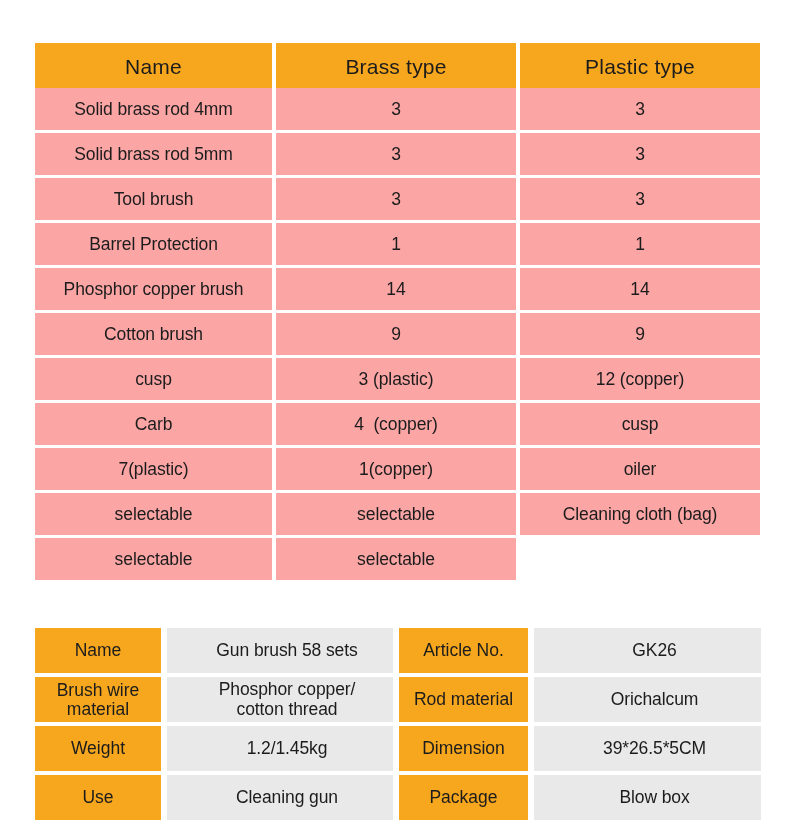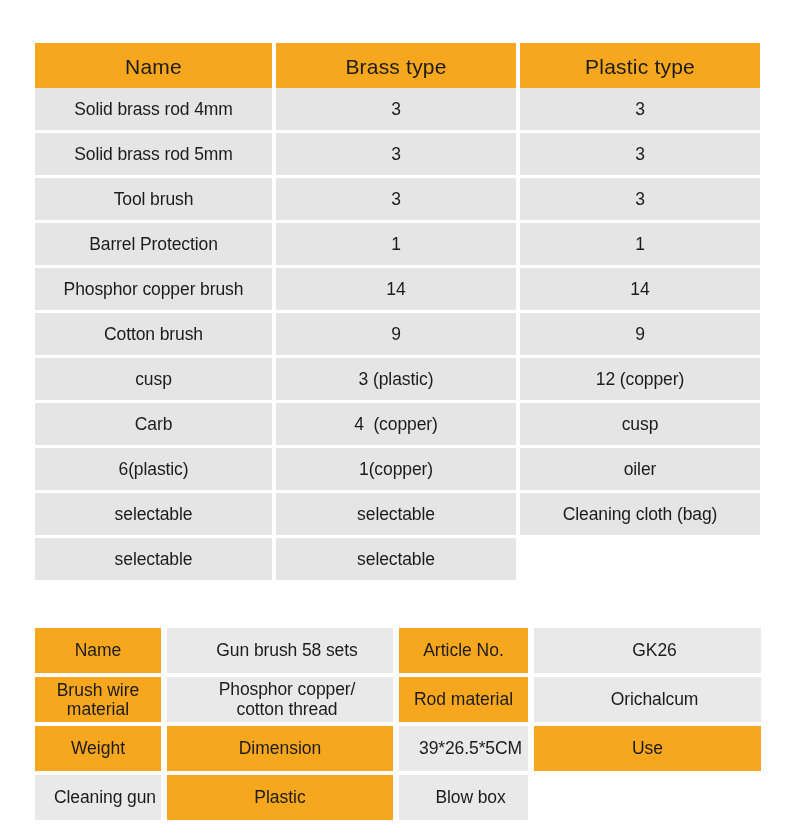--- a/index.html
+++ b/index.html
@@ -22,21 +22,21 @@
     background: #ffffff;
   }
   .spec-table .hcell {
     background: #F7A71E;
     height: 47px;
     display: flex; align-items: center; justify-content: center;
     font-size: 21px;
     letter-spacing: 0.2px;
   }
   .spec-table .cell {
-    background: #e5e5e5;
+    background: #fca5a5;
     display: flex; align-items: center; justify-content: center;
     font-size: 17.5px;
     white-space: pre-wrap;
     letter-spacing: -0.1px;
   }
 
   
   .info-table {
     position: absolute; left: 35px; top: 628px; width: 726px;
     display: grid;
@@ -99,21 +99,21 @@
     <div class="cell">9</div>
 
     <div class="cell">cusp</div>
     <div class="cell">3 (plastic)</div>
     <div class="cell">12 (copper)</div>
 
     <div class="cell">Carb</div>
     <div class="cell">4  (copper)</div>
 
     <div class="cell">cusp</div>
-    <div class="cell">6(plastic)</div>
+    <div class="cell">7(plastic)</div>
     <div class="cell">1(copper)</div>
 
     <div class="cell">oiler</div>
     <div class="cell">selectable</div>
     <div class="cell">selectable</div>
 
     <div class="cell">Cleaning cloth (bag)</div>
     <div class="cell">selectable</div>
     <div class="cell">selectable</div>
   </div>
@@ -125,22 +125,23 @@
     <div class="value">GK26</div>
 
     <div class="label">Brush wire
 material</div>
     <div class="value">Phosphor copper/
 cotton thread</div>
     <div class="label">Rod material</div>
     <div class="value">Orichalcum</div>
 
     <div class="label">Weight</div>
+    <div class="value">1.2/1.45kg</div>
     <div class="label">Dimension</div>
     <div class="value">39*26.5*5CM</div>
 
     <div class="label">Use</div>
     <div class="value">Cleaning gun</div>
-    <div class="label">Plastic</div>
+    <div class="label">Package</div>
     <div class="value">Blow box</div>
   </div>
 
 </div>
 
 </body></html>

